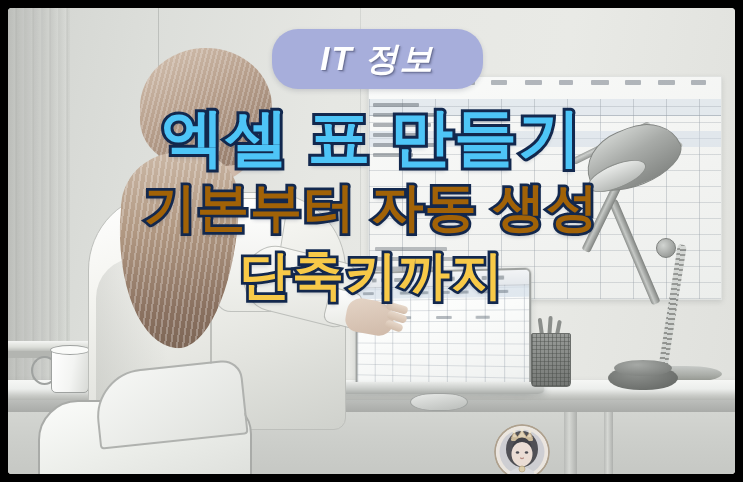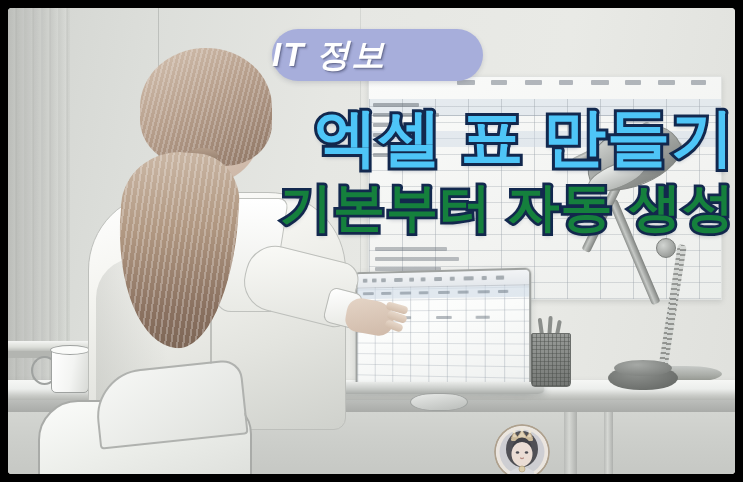--- a/index.html
+++ b/index.html
@@ -482,25 +482,26 @@
       repeating-linear-gradient(0deg, rgba(80,83,80,.55) 0 2px, rgba(210,213,210,.9) 2px 5px);
     border-radius: 4px;
   }
 
   
   .badge {
     position: absolute;
     left: 264px;
     top: 21px;
     width: 211px;
-    height: 52px;
+    height: 60px;
     background: #a7aedb;
     border-radius: 26px;
     display: flex;
     align-items: center;
+    justify-content: center;
     box-shadow: 0 2px 5px rgba(60,64,90,.18);
   }
   .badge span {
     font-family: "Liberation Sans", sans-serif;
     font-style: italic;
     font-weight: bold;
     font-size: 33px;
     letter-spacing: 2px;
     color: #ffffff;
     text-shadow:
@@ -514,34 +515,33 @@
     right: 0;
     top: 96px;
     text-align: center;
     pointer-events: none;
   }
   .line {
     font-family: "Liberation Sans", sans-serif;
     font-weight: bold;
     line-height: 1.06;
     white-space: nowrap;
-    text-align: right;
   }
   .line1 {
     font-size: 63px;
     color: #4ec5f7;
     letter-spacing: 1px;
     -webkit-text-stroke: 6px #13294f;
     paint-order: stroke fill;
     text-shadow: 0 3px 4px rgba(20,35,70,.30);
   }
   .line2 {
     margin-top: 9px;
     font-size: 52px;
-    color: #15803d;
+    color: #a16207;
     letter-spacing: 1px;
     -webkit-text-stroke: 5.5px #13294f;
     paint-order: stroke fill;
     text-shadow: 0 3px 4px rgba(20,35,70,.28);
   }
   .line3 {
     margin-top: 13px;
     font-size: 52px;
     color: #f7c948;
     letter-spacing: 1px;
@@ -705,20 +705,21 @@
     <div class="chair-back"></div>
     <div class="chair-rest"></div>
 
     <div class="badge">
       <span>IT 정보</span>
     </div>
 
     <div class="title-stack">
       <div class="line line1">엑셀 표 만들기</div>
       <div class="line line2">기본부터 자동 생성</div>
+      <div class="line line3">단축키까지</div>
     </div>
 
     <div class="watermark">
       <div class="wm-logo">
         <svg viewBox="0 0 56 56" width="56" height="56" aria-hidden="true">
           <circle cx="28" cy="28" r="27" fill="#efe9e2" stroke="#b9a893" stroke-width="1.6"></circle>
           <circle cx="28" cy="28" r="22.5" fill="#cfcfd4"></circle>
           <ellipse cx="28" cy="25" rx="16" ry="18" fill="#3f3f46"></ellipse>
           <ellipse cx="28" cy="30" rx="10.5" ry="12.5" fill="#efe0d6"></ellipse>
           <path d="M17.5 14 L20 8 L23.5 13 L28 6.5 L32.5 13 L36 8 L38.5 14 Z" fill="#e3d3b6" stroke="#b9a27c" stroke-width=".9"></path>

